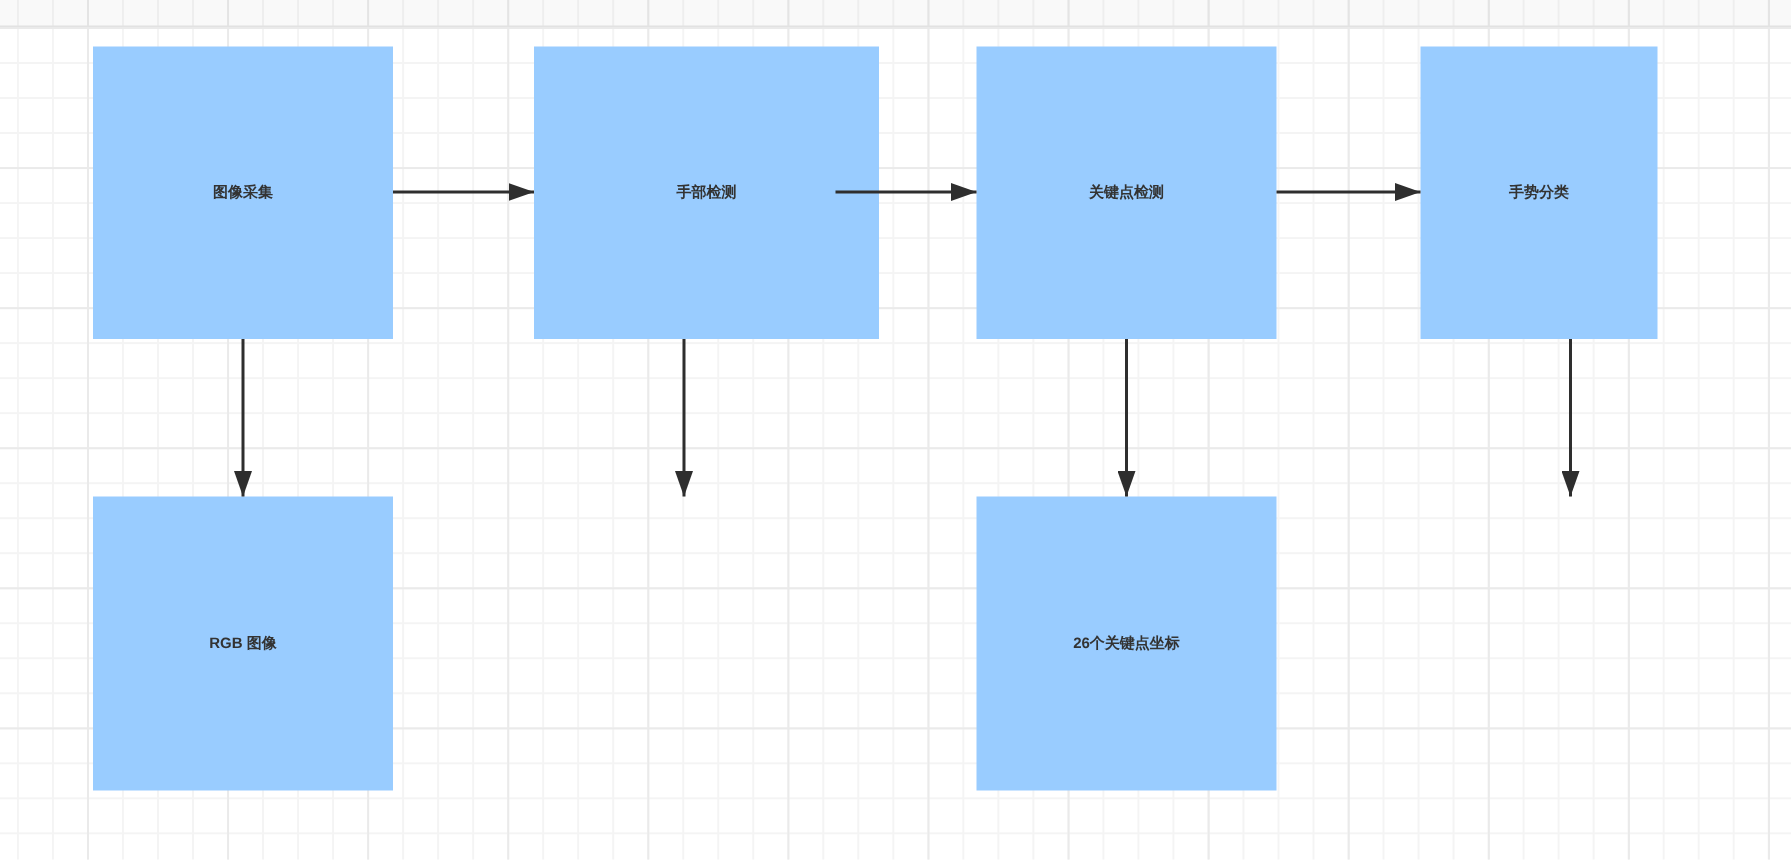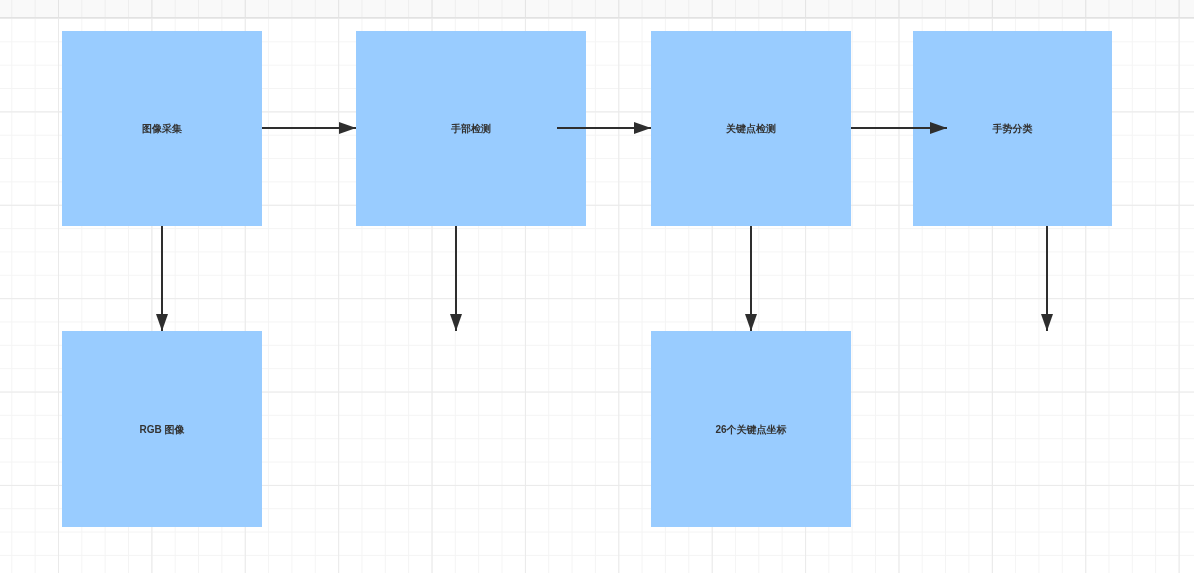--- a/index.html
+++ b/index.html
@@ -44,21 +44,21 @@
     font-size: 10px;
     font-weight: 700;
     line-height: 19px;
     white-space: pre-line;
   }
   .r1 { top: 31px;  height: 195px; }
   .r2 { top: 331px; height: 196px; }
   .c1 { left: 62px;  width: 200px; }
   .c2 { left: 356px; width: 230px; }
   .c3 { left: 651px; width: 200px; }
-  .c4 { left: 913px; width: 199px; }
+  .c4 { left: 947px; width: 158px; }
   svg.edges {
     position: absolute;
     left: 0; top: 0;
     width: 1194px;
     height: 573px;
   }
   svg.edges line {
     stroke: #2e2e2e;
     stroke-width: 2;
   }

